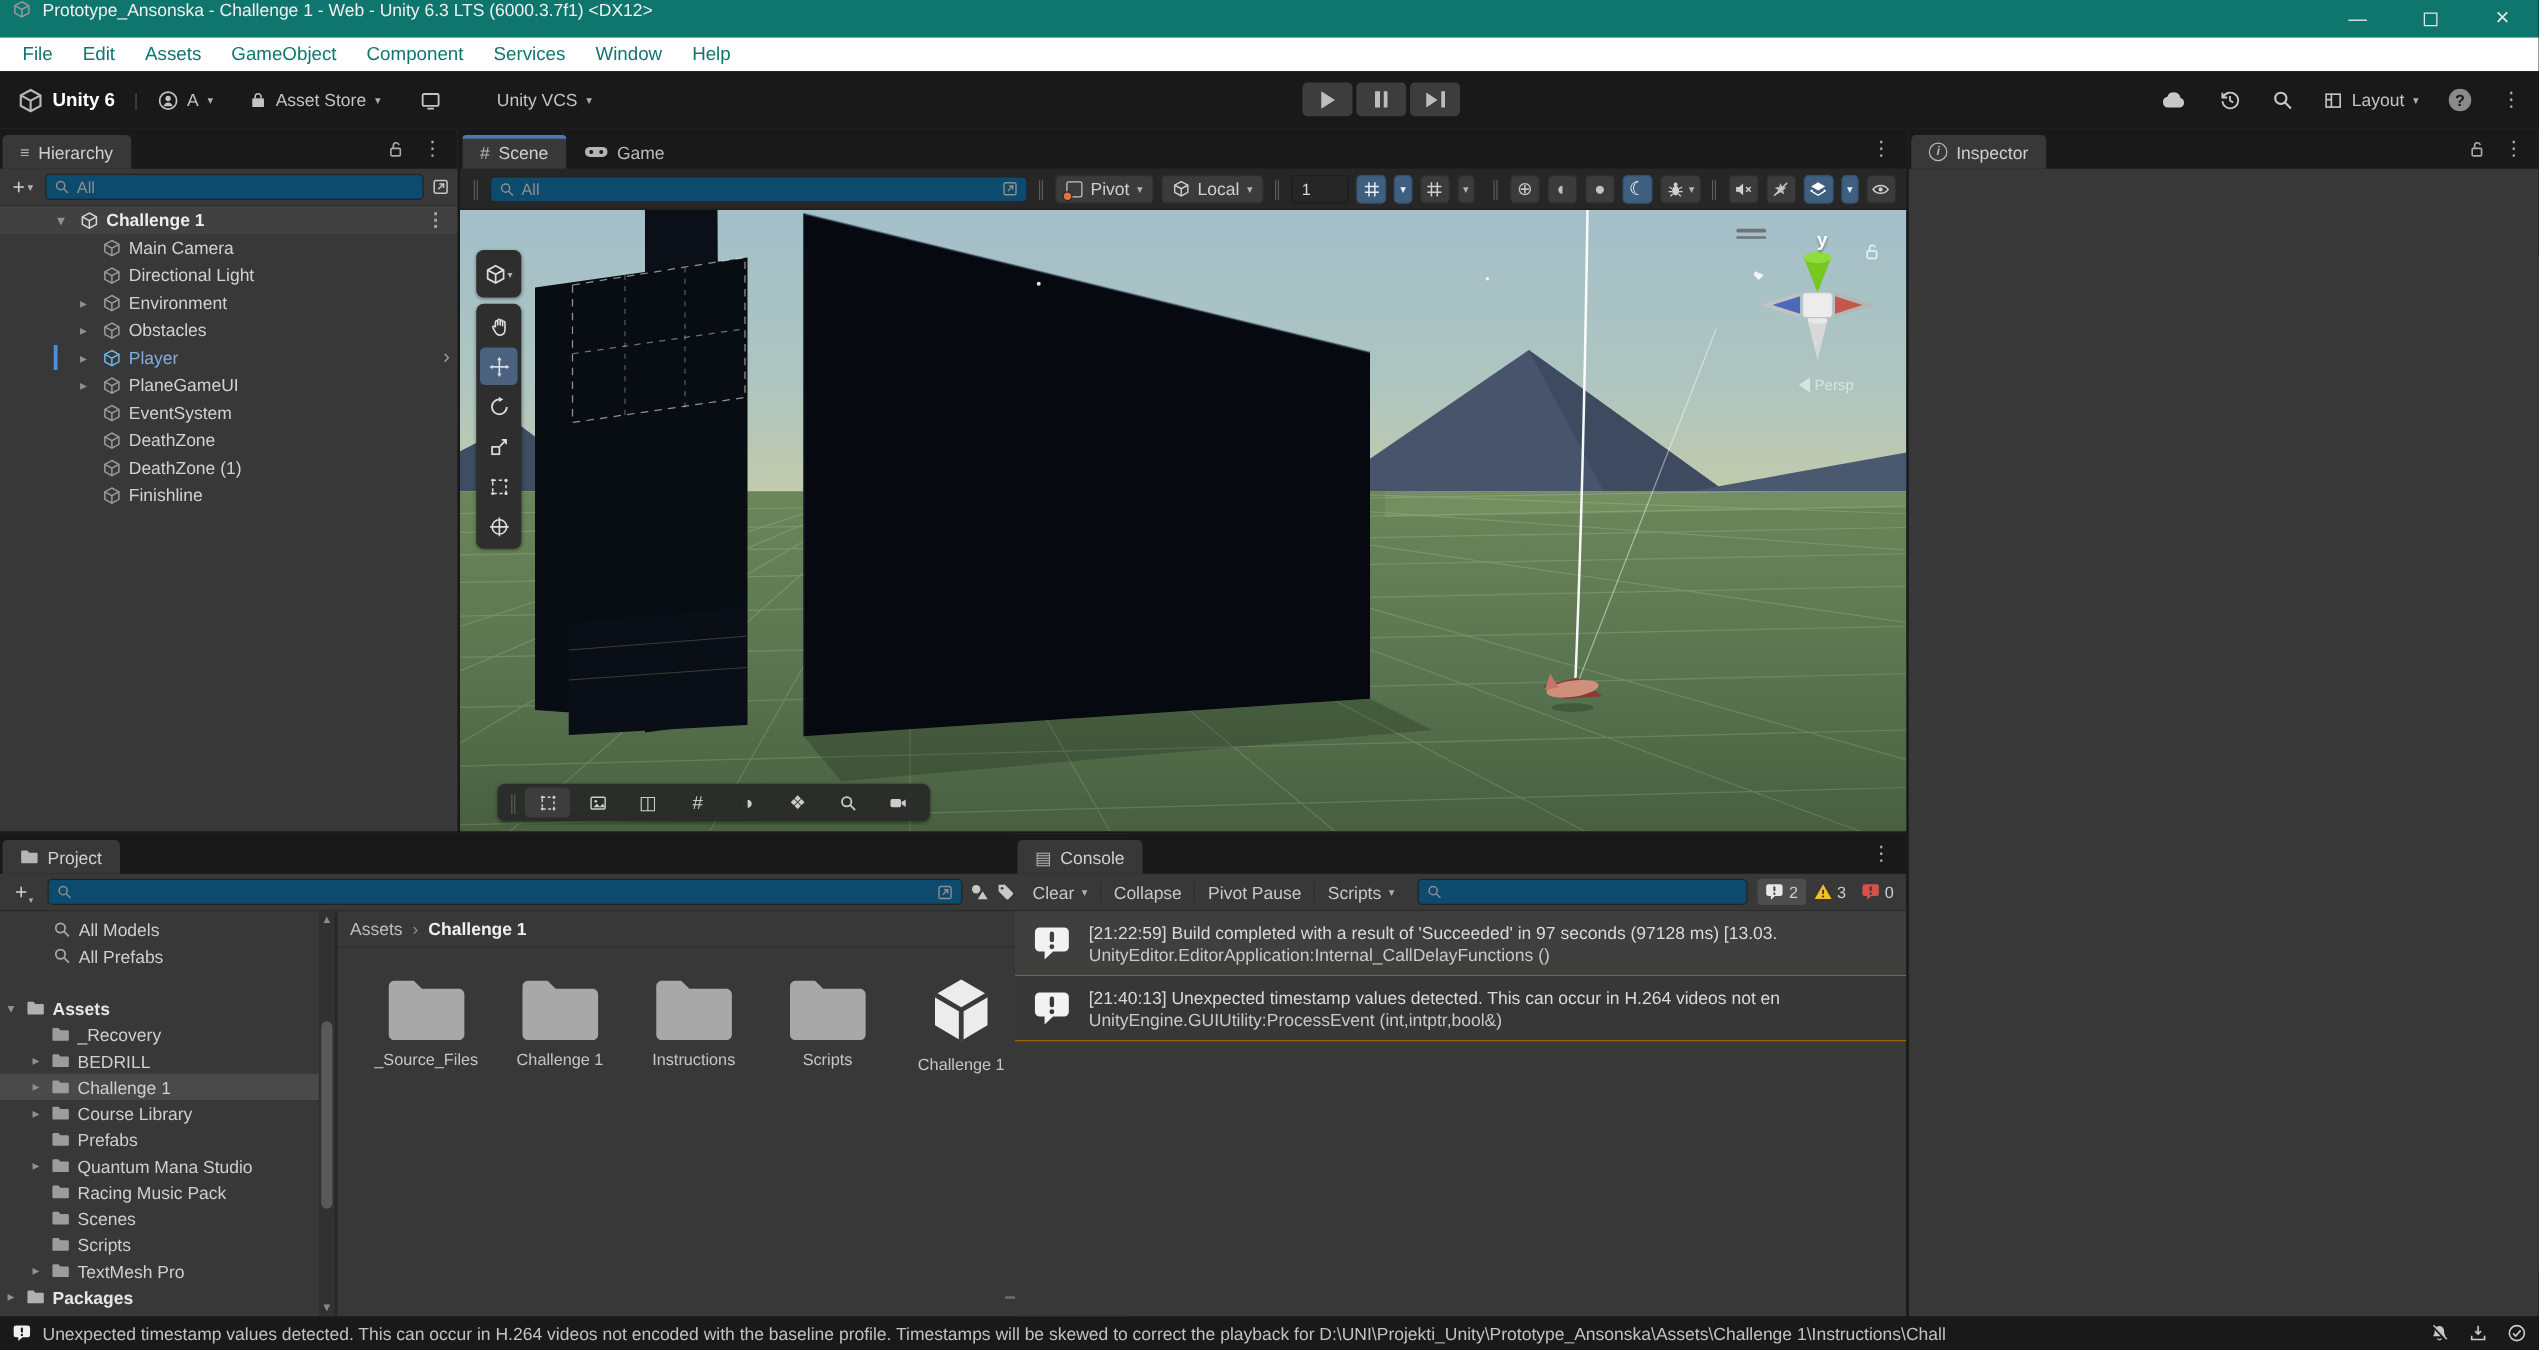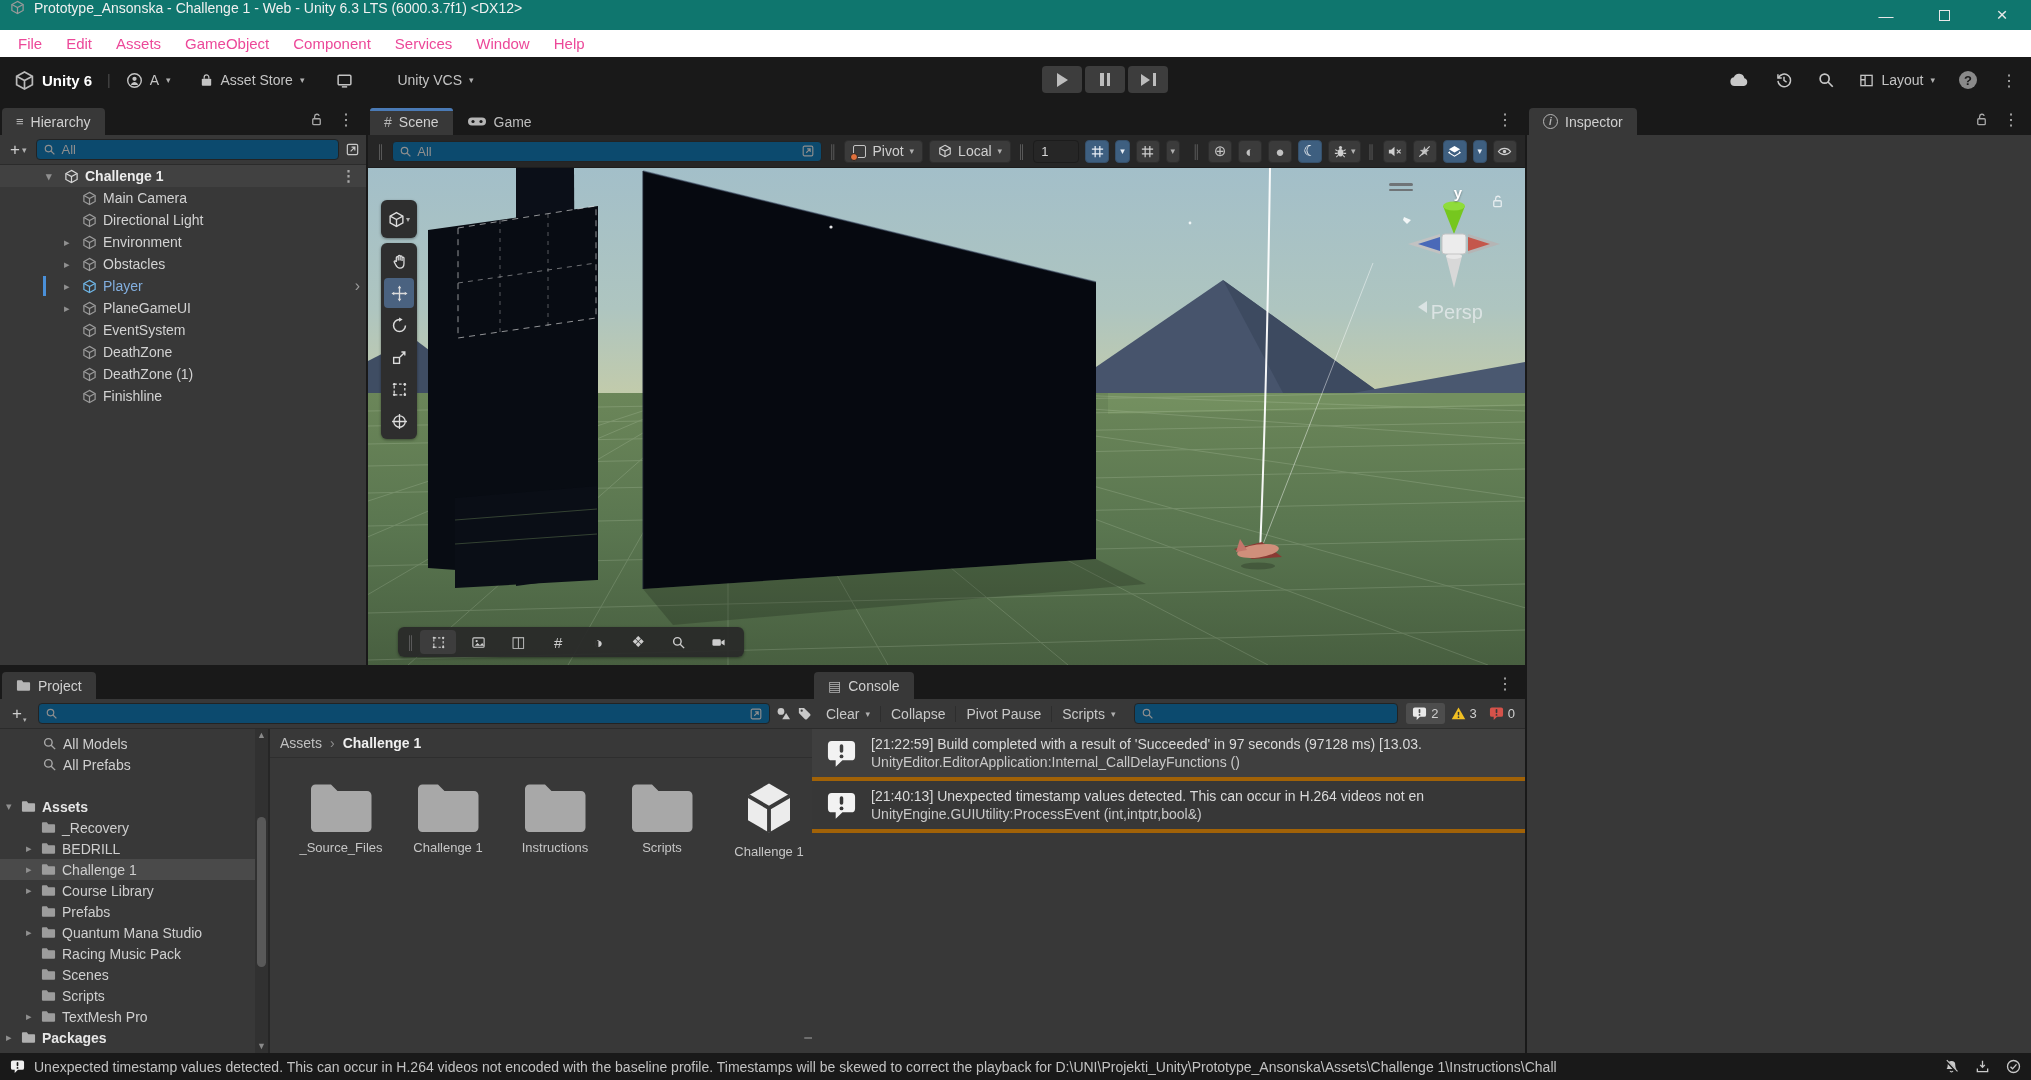--- a/index.html
+++ b/index.html
@@ -10,21 +10,21 @@
 
   
   #titlebar { height:30px; background:#0f766e; display:flex; align-items:flex-start; padding-left:10px; }
   #titlebar .t-title { color:#f0f0f0; font-size:14px; margin-left:9px; }
   .wctrls { margin-left:auto; display:flex; height:30px; }
   .wctrl { width:58px; display:flex; align-items:center; justify-content:center; color:#e8e8e8; font-size:15px; }
   .maxbox { width:11px; height:11px; border:1px solid #e8e8e8; }
 
   
   #menubar { height:27px; background:#ffffff; display:flex; align-items:center; padding-left:6px; }
-  .menu-item { color:#ec4899; padding:0 12px; font-size:15px; }
+  .menu-item { color:#0f766e; padding:0 12px; font-size:15px; }
 
   
   #toolbar { height:46px; background:#191919; position:relative; display:flex; align-items:center; }
   .tb-group { display:flex; align-items:center; gap:7px; color:#c4c4c4; }
   .tb-left { padding-left:14px; }
   .tb-right { position:absolute; right:14px; top:0; height:46px; display:flex; align-items:center; gap:24px; }
   .caret { font-size:9px; color:#b0b0b0; }
   .tb-sep { color:#4a4a4a; padding:0 8px; }
   .brand { color:#fff; font-weight:bold; font-size:15px; }
   #play-group { position:absolute; left:1042px; top:9px; display:flex; gap:3px; }
@@ -91,21 +91,21 @@
   .pal-btn svg { width:17px; height:17px; }
 
   
   #vp-bottombar { position:absolute; left:30px; bottom:8px; height:30px; background:rgba(40,40,40,.92); border-radius:6px; display:flex; align-items:center; padding:0 8px; gap:4px; box-shadow:0 1px 3px rgba(0,0,0,.4); }
   .ob-btn { width:36px; height:24px; display:flex; align-items:center; justify-content:center; color:#cdcdcd; font-size:15px; border-radius:4px; }
   .ob-btn.raised { background:#3d3d3d; }
 
   
   #gizmo { position:absolute; right:11px; top:14px; width:120px; height:120px; }
   #gizmo-y { position:absolute; right:63px; top:16px; color:#fff; font-weight:bold; font-size:15px; text-shadow:0 1px 2px rgba(0,0,0,.4); }
-  #persp { position:absolute; right:42px; top:133px; display:flex; align-items:flex-start; gap:4px; color:#e6ebec; opacity:.8; font-size:20px; }
+  #persp { position:absolute; right:42px; top:133px; display:flex; align-items:center; gap:4px; color:#e6ebec; opacity:.8; font-size:12px; }
   .persp-tri { width:0; height:0; border-right:9px solid #e6ebec; border-top:6px solid transparent; border-bottom:6px solid transparent; }
   #overlay-handle { position:absolute; right:112px; top:12px; width:24px; }
   #overlay-handle div { height:2.5px; background:#6f7477; margin:3px 0; border-radius:2px; }
   #vp-lock { position:absolute; right:20px; top:26px; color:#eef2f4; opacity:.9; }
 
   
   #proj-body { position:absolute; top:62px; bottom:0; left:0; right:0; display:flex; }
   #proj-tree { width:268px; position:relative; padding-top:4px; }
   .prow { height:21px; display:flex; align-items:center; font-size:14px; color:#cfcfcf; padding-left:6px; }
   .prow .exp { width:15px; color:#909090; font-size:11px; flex:none; }
@@ -126,21 +126,21 @@
   .pitem .plabel { font-size:13px; color:#c6c6c6; white-space:nowrap; }
   #pslider { position:absolute; right:20px; bottom:8px; width:78px; height:14px; }
   #pslider .track { position:absolute; left:0; right:0; top:6px; height:2px; background:#6e6e6e; border-radius:1px; }
   #pslider .thumb { position:absolute; left:34px; top:2px; width:10px; height:10px; border-radius:50%; background:#a2a2a2; }
 
   
   .cbtn { padding:0 10px; height:22px; display:flex; align-items:center; gap:6px; color:#c8c8c8; font-size:14px; }
   .cbtn + .csep { width:1px; height:16px; background:#2d2d2d; }
   .badge { display:flex; align-items:center; gap:4px; padding:0 6px; height:21px; border-radius:3px; font-size:13px; color:#cfcfcf; }
   .badge.on { background:#4d4d4d; }
-  .crow { height:52px; display:flex; align-items:center; gap:14px; padding-left:14px; border-bottom:4px solid #a16207; overflow:hidden; }
+  .crow { height:52px; display:flex; align-items:center; gap:14px; padding-left:14px; border-bottom:1px solid #a16207; overflow:hidden; }
   .crow .lines { display:flex; flex-direction:column; gap:2px; overflow:hidden; }
   .crow .l1 { color:#dadada; white-space:nowrap; }
   .crow .l2 { color:#c9c9c9; white-space:nowrap; }
   .crow.odd { background:#3f3f3f; --bubble-hole:#3f3f3f; }
   .crow.even { background:#373737; --bubble-hole:#373737; }
   .cicon { width:31px; height:31px; color:#f2f2f2; flex:none; }
 
   
   #statusbar { height:27px; background:#191919; display:flex; align-items:center; gap:9px; padding:0 10px; }
   #statusbar .msg { color:#c2c2c2; font-size:14px; white-space:nowrap; overflow:hidden; flex:1; }

